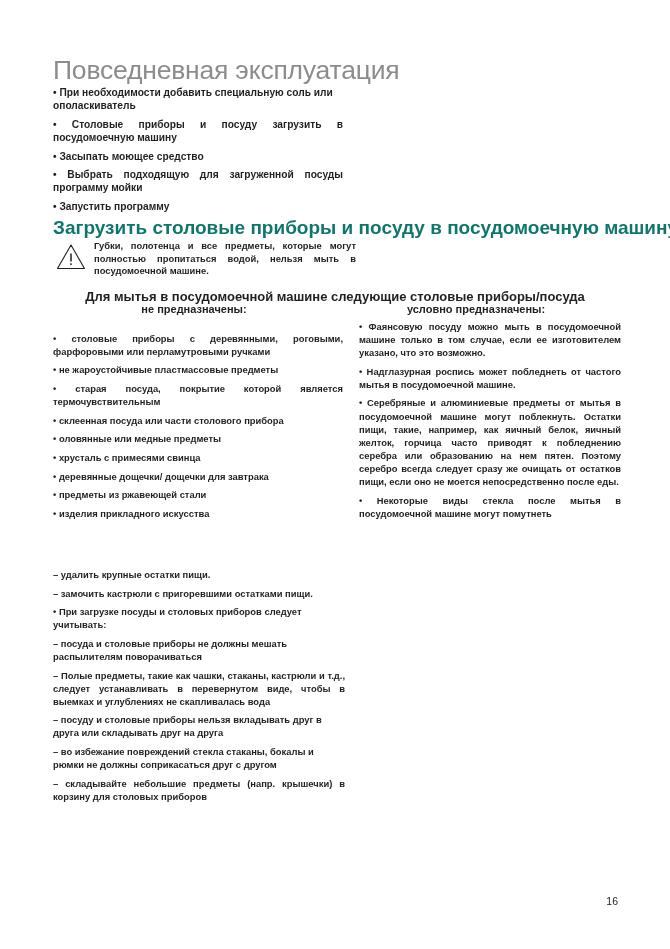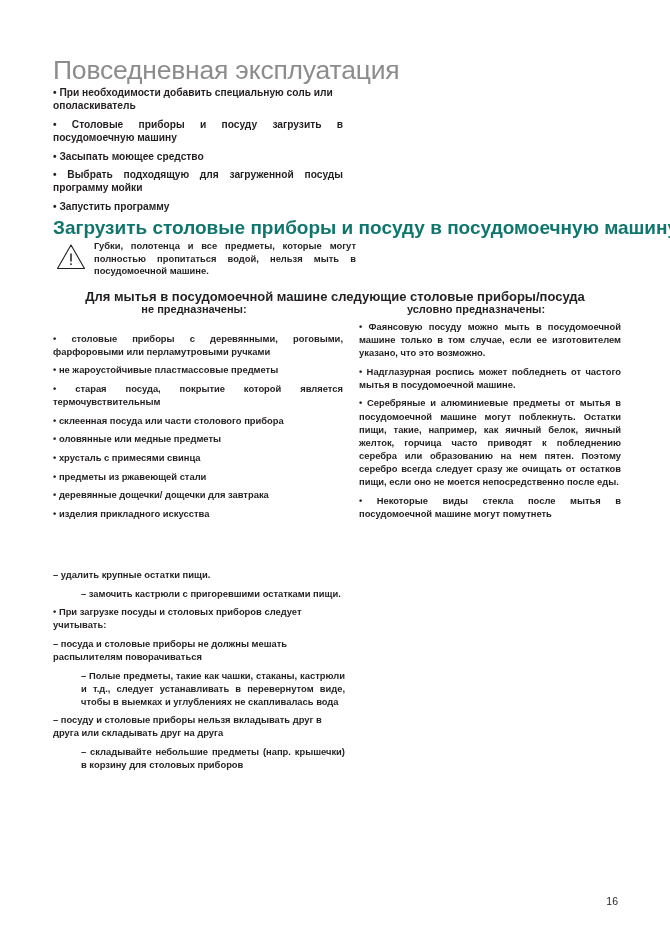--- a/index.html
+++ b/index.html
@@ -142,21 +142,21 @@
     top: 568px;
     width: 292px;
   }
   .bottom-block p {
     font-size: 9.4px;
     line-height: 13.1px;
     font-weight: bold;
     color: #231f20;
     margin-bottom: 5.5px;
   }
-  .bottom-block p.just { text-align: justify; margin-left: 28px; }
+  .bottom-block p.just { text-align: justify; }
 
   
   .page-number {
     position: absolute;
     right: 52px;
     top: 895px;
     font-size: 10.5px;
     color: #231f20;
   }
 </style>
@@ -197,39 +197,40 @@
 
   <div class="cols">
 
     <div class="col-left">
       <p class="just">• столовые приборы с деревянными, роговыми, фарфоровыми или перламутровыми ручками</p>
       <p>• не жароустойчивые пластмассовые предметы</p>
       <p class="just">• старая посуда, покрытие которой является термочувствительным</p>
       <p>• склеенная посуда или части столового прибора</p>
       <p>• оловянные или медные предметы</p>
       <p>• хрусталь с примесями свинца</p>
+      <p>• деревянные дощечки/ дощечки для завтрака</p>
       <p>• предметы из ржавеющей стали</p>
-      <p>• деревянные дощечки/ дощечки для завтрака</p>
       <p>• изделия прикладного искусства</p>
     </div>
 
     <div class="col-right">
       <p class="just">• Фаянсовую посуду можно мыть в посудомоечной машине только в том случае, если ее изготовителем указано, что это возможно.</p>
       <p class="just">• Надглазурная роспись может побледнеть от частого мытья в посудомоечной машине.</p>
       <p class="just">• Серебряные и алюминиевые предметы от мытья в посудомоечной машине могут поблекнуть. Остатки пищи, такие, например, как яичный белок, яичный желток, горчица часто приводят к побледнению серебра или образованию на нем пятен. Поэтому серебро всегда следует сразу же очищать от остатков пищи, если оно не моется непосредственно после еды.</p>
       <p class="just">• Некоторые виды стекла после мытья в посудомоечной машине могут помутнеть</p>
     </div>
 
   </div>
 
   <div class="bottom-block">
     <p>– удалить крупные остатки пищи.</p>
     <p class="just">– замочить кастрюли с пригоревшими остатками пищи.</p>
     <p>• При загрузке посуды и столовых приборов следует учитывать:</p>
     <p>– посуда и столовые приборы не должны мешать распылителям поворачиваться</p>
     <p class="just">– Полые предметы, такие как чашки, стаканы, кастрюли и т.д., следует устанавливать в перевернутом виде, чтобы в выемках и углублениях не скапливалась вода</p>
     <p>– посуду и столовые приборы нельзя вкладывать друг в друга или складывать друг на друга</p>
+    <p>– во избежание повреждений стекла стаканы, бокалы и рюмки не должны соприкасаться друг с другом</p>
     <p class="just">– складывайте небольшие предметы (напр. крышечки) в корзину для столовых приборов</p>
   </div>
 
   <div class="page-number">16</div>
 
 </div>
 
 </body></html>

